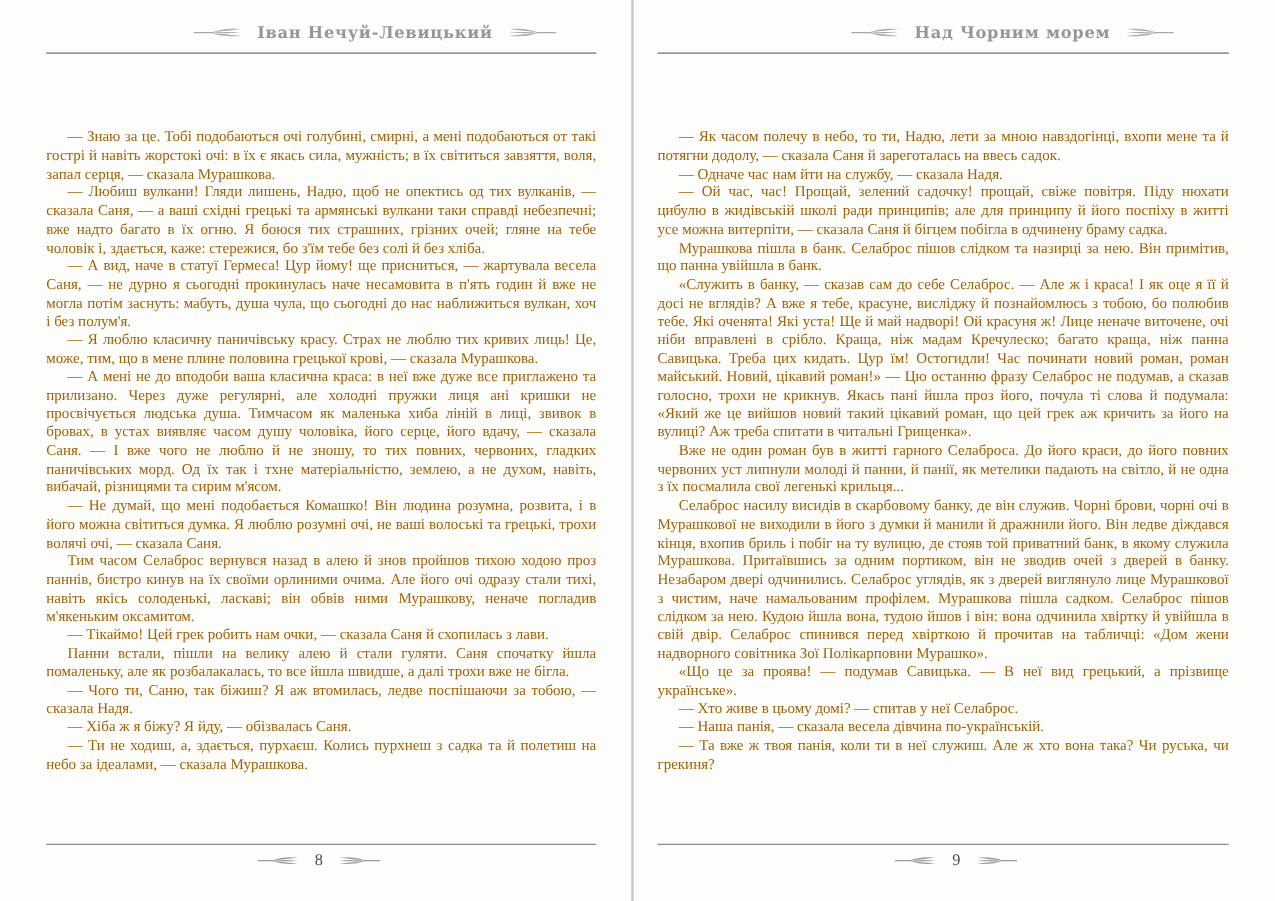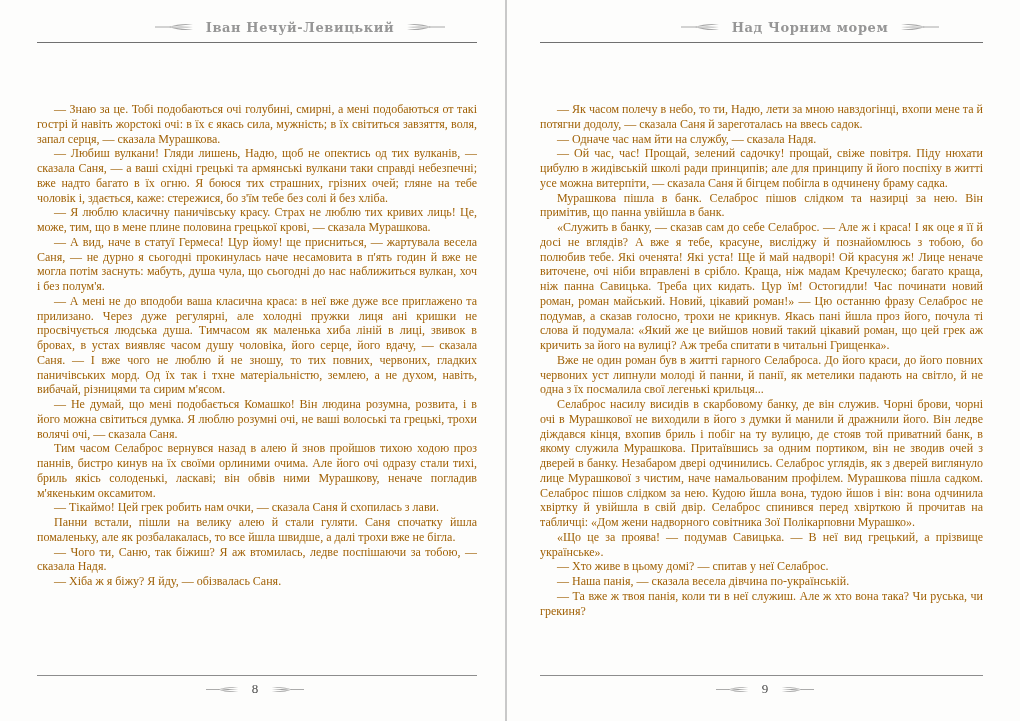--- a/index.html
+++ b/index.html
@@ -25,21 +25,21 @@
     font-family: "DejaVu Serif", "Liberation Serif", serif;
     font-weight: bold; font-size: 13px; letter-spacing: 0.6px;
     color: #969696; vertical-align: middle; margin: 0 7px;
   }
   .orn { vertical-align: middle; color: #a8a8a8; }
   .orn.flip { transform: scaleX(-1); }
   .footer-row .orn { color: #9c9c9c; }
   .header-rule { position: absolute; top: 42px; border-top: 1px solid #707070; }
   .footer-rule { position: absolute; top: 675px; border-top: 1px solid #8d8d8d; }
   .left  .header-rule, .left  .footer-rule, .left  .page-body { left: 37px; right: 33px; }
-  .right .header-rule, .right .footer-rule, .right .page-body { left: 30px; right: 37px; }
+  .right .header-rule, .right .footer-rule, .right .page-body { left: 16px; right: 37px; }
   .page-body {
     position: absolute; top: 54px; bottom: 49px;
     overflow: hidden;
     color: #a16207; font-size: 12px; line-height: 14.75px;
     text-align: justify;
     margin-top: 48px;
   }
   .page-body p { margin: 0; text-indent: 17px; }
   .footer-row {
     position: absolute; top: 679px; left: 0; width: 100%;
@@ -69,29 +69,30 @@
         <path fill="currentColor" d="M14 5 Q24 1 38 2.2 Q27 3.4 20 4.2 Z"></path>
         <path fill="currentColor" d="M14 5 Q26 4 38 5 Q26 6 14 5 Z"></path>
         <path fill="currentColor" d="M14 5 Q24 9 38 7.8 Q27 6.6 20 5.8 Z"></path>
       </svg>
     </div>
     <div class="header-rule"></div>
 
     <div class="page-body">
         <p>— Знаю за це. Тобі подобаються очі голубині, смирні, а мені подобаються от такі гострі й навіть жорстокі очі: в їх є якась сила, мужність; в їх світиться завзяття, воля, запал серця, — сказала Мурашкова.</p>
         <p>— Любиш вулкани! Гляди лишень, Надю, щоб не опектись од тих вулканів, — сказала Саня, — а ваші східні грецькі та армянські вулкани таки справді небезпечні; вже надто багато в їх огню. Я боюся тих страшних, грізних очей; гляне на тебе чоловік і, здається, каже: стережися, бо з'їм тебе без солі й без хліба.</p>
+        <p>— А вид, наче в статуї Гермеса! Цур йому! ще присниться, — жартувала весела Саня, — не дурно я сьогодні прокинулась наче несамовита в п'ять годин й вже не могла потім заснуть: мабуть, душа чула, що сьогодні до нас наближиться вулкан, хоч і без полум'я.</p>
         <p>— Я люблю класичну паничівську красу. Страх не люблю тих кривих лиць! Це, може, тим, що в мене плине половина грецької крові, — сказала Мурашкова.</p>
-        <p>— А вид, наче в статуї Гермеса! Цур йому! ще присниться, — жартувала весела Саня, — не дурно я сьогодні прокинулась наче несамовита в п'ять годин й вже не могла потім заснуть: мабуть, душа чула, що сьогодні до нас наближиться вулкан, хоч і без полум'я.</p>
         <p>— А мені не до вподоби ваша класична краса: в неї вже дуже все приглажено та прилизано. Через дуже регулярні, але холодні пружки лиця ані кришки не просвічується людська душа. Тимчасом як маленька хиба ліній в лиці, звивок в бровах, в устах виявляє часом душу чоловіка, його серце, його вдачу, — сказала Саня. — І вже чого не люблю й не зношу, то тих повних, червоних, гладких паничівських морд. Од їх так і тхне матеріальністю, землею, а не духом, навіть, вибачай, різницями та сирим м'ясом.</p>
         <p>— Не думай, що мені подобається Комашко! Він людина розумна, розвита, і в його можна світиться думка. Я люблю розумні очі, не ваші волоські та грецькі, трохи волячі очі, — сказала Саня.</p>
-        <p>Тим часом Селаброс вернувся назад в алею й знов пройшов тихою ходою проз паннів, бистро кинув на їх своїми орлиними очима. Але його очі одразу стали тихі, бриль якісь солоденькі, ласкаві; він обвів ними Мурашкову, неначе погладив м'якеньким оксамитом.</p>
+        <p>Тим часом Селаброс вернувся назад в алею й знов пройшов тихою ходою проз паннів, бистро кинув на їх своїми орлиними очима. Але його очі одразу стали тихі, навіть якісь солоденькі, ласкаві; він обвів ними Мурашкову, неначе погладив м'якеньким оксамитом.</p>
         <p>— Тікаймо! Цей грек робить нам очки, — сказала Саня й схопилась з лави.</p>
         <p>Панни встали, пішли на велику алею й стали гуляти. Саня спочатку йшла помаленьку, але як розбалакалась, то все йшла швидше, а далі трохи вже не бігла.</p>
         <p>— Чого ти, Саню, так біжиш? Я аж втомилась, ледве поспішаючи за тобою, — сказала Надя.</p>
         <p>— Хіба ж я біжу? Я йду, — обізвалась Саня.</p>
+        <p>— Ти не ходиш, а, здається, пурхаєш. Колись пурхнеш з садка та й полетиш на небо за ідеалами, — сказала Мурашкова.</p>
       </div>
 
     <div class="footer-rule"></div>
     <div class="footer-row">
       <svg class="orn" width="34" height="9" viewBox="0 0 40 10">
         <line x1="0" y1="5" x2="16" y2="5" stroke="currentColor" stroke-width="1"></line>
         <path fill="currentColor" d="M14 5 Q24 1 38 2.2 Q27 3.4 20 4.2 Z"></path>
         <path fill="currentColor" d="M14 5 Q26 4 38 5 Q26 6 14 5 Z"></path>
         <path fill="currentColor" d="M14 5 Q24 9 38 7.8 Q27 6.6 20 5.8 Z"></path>
       </svg>

